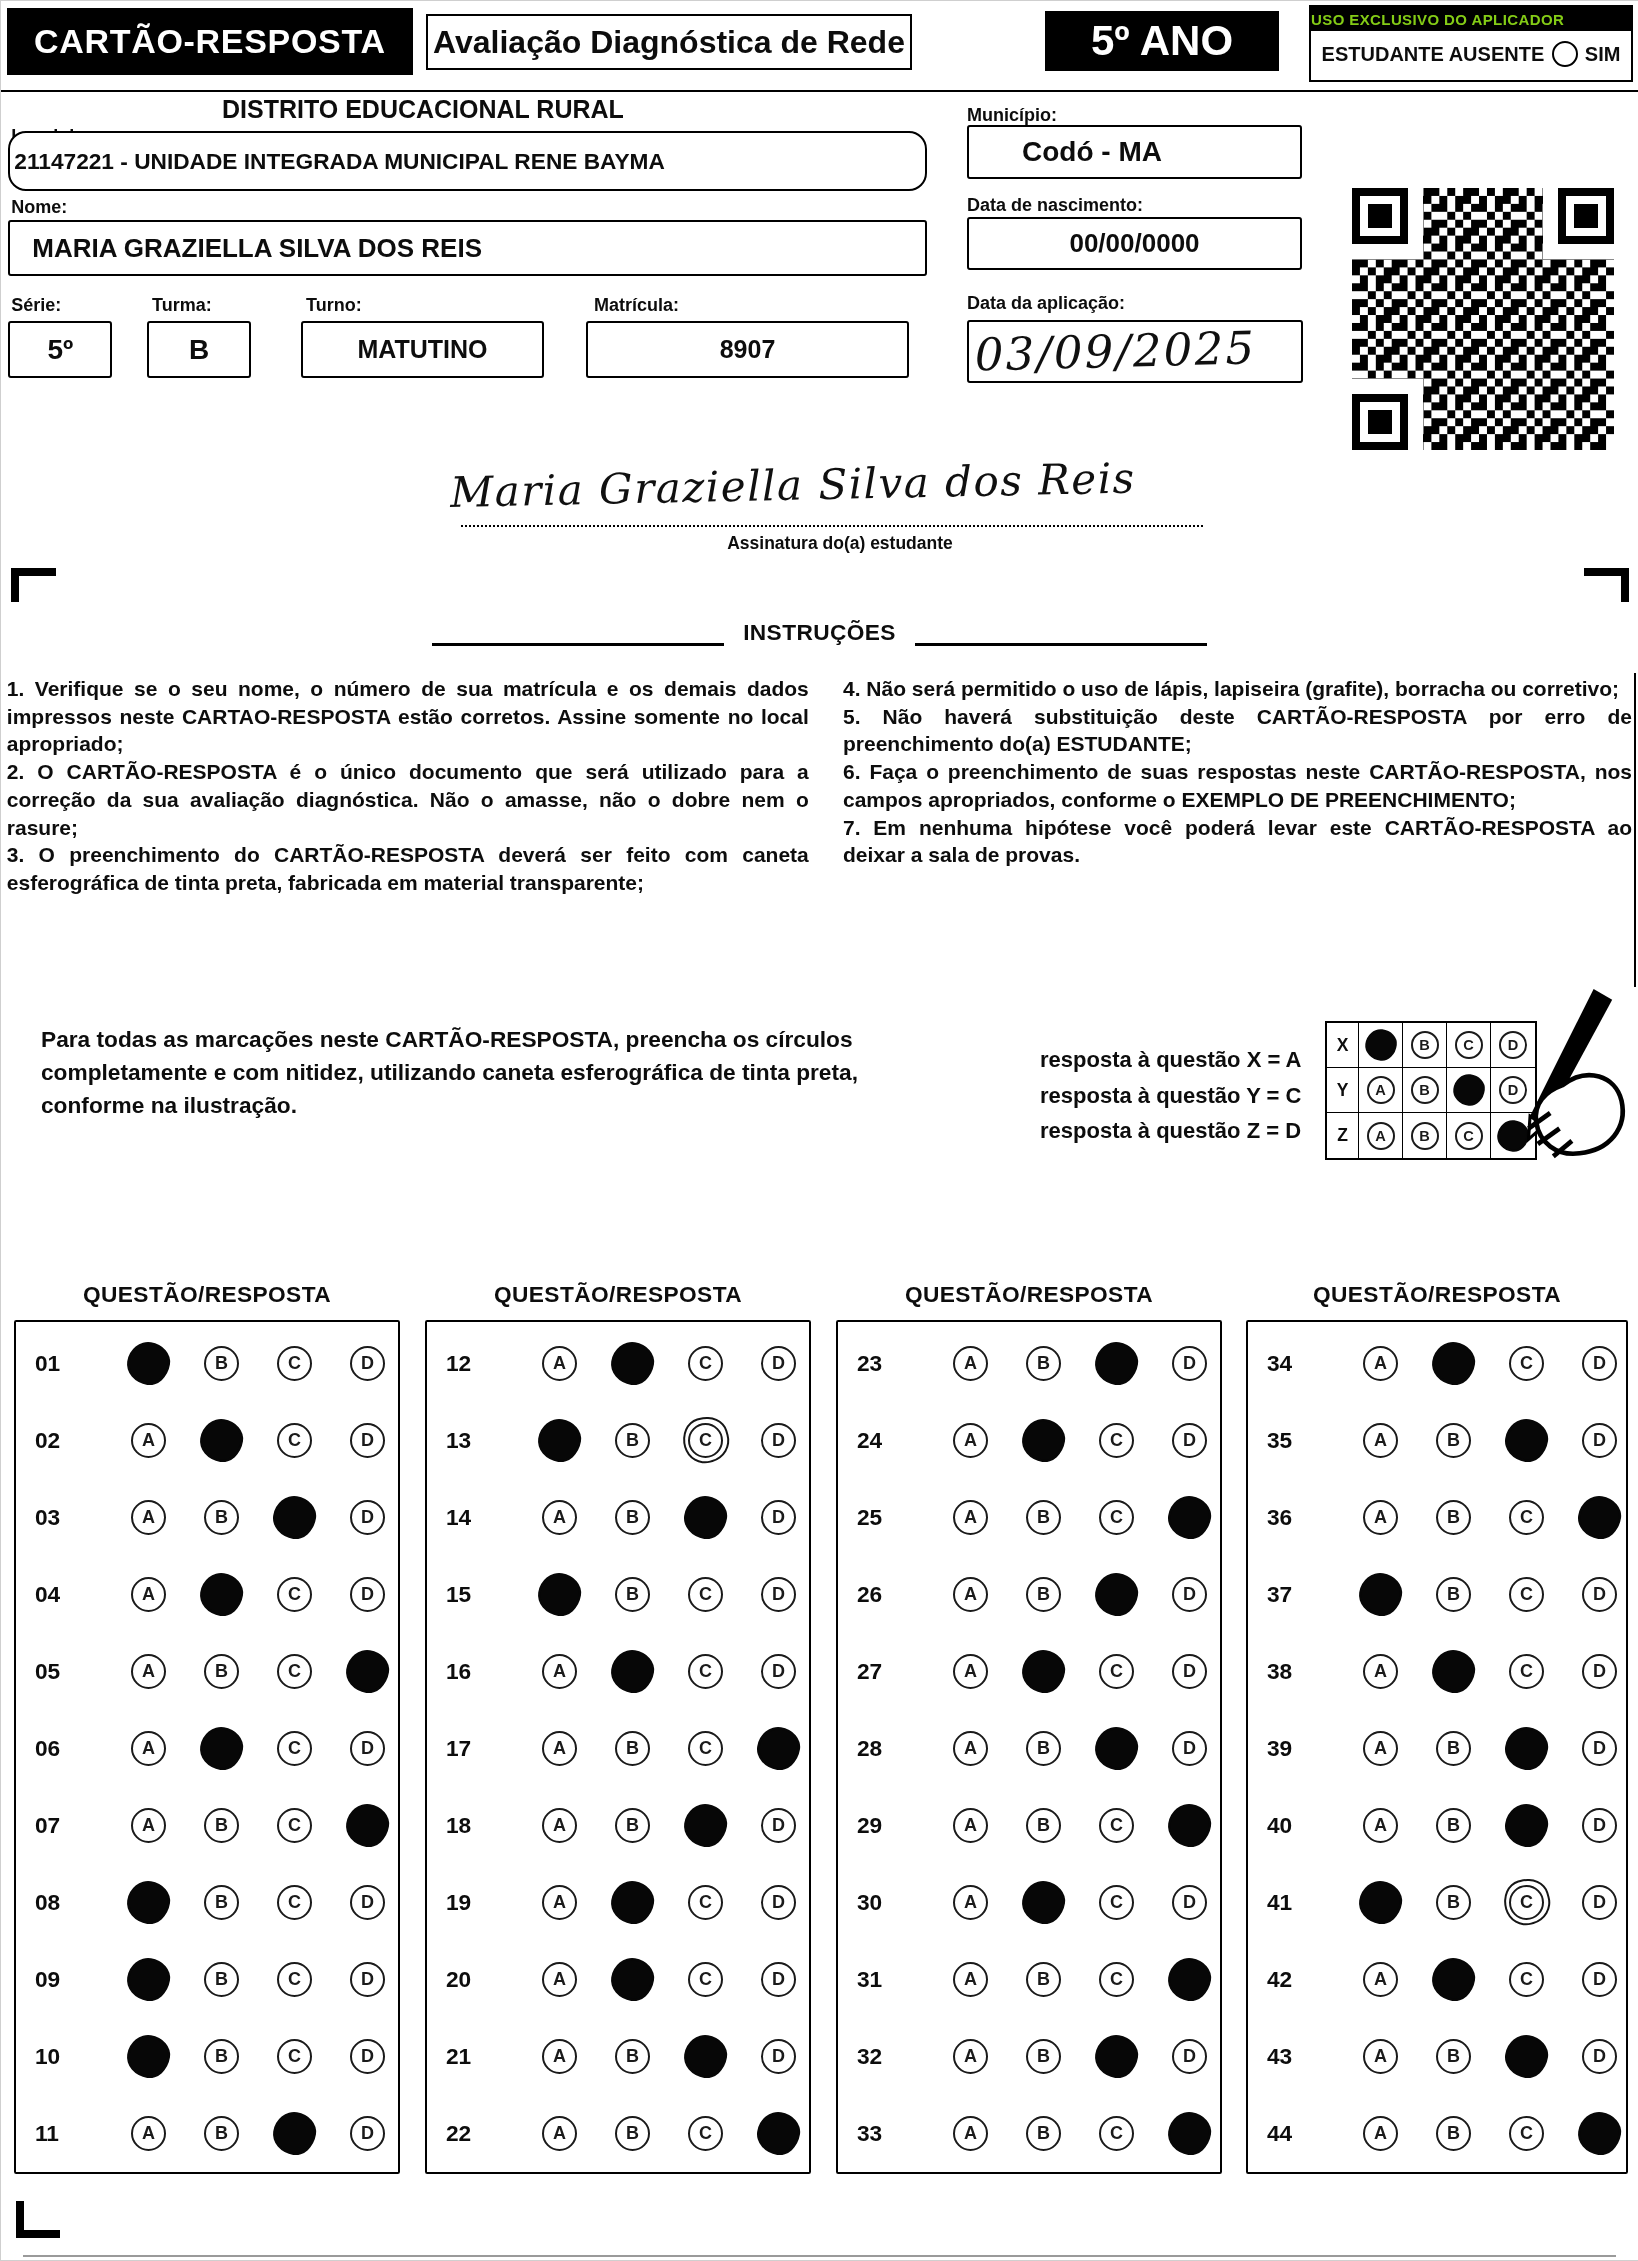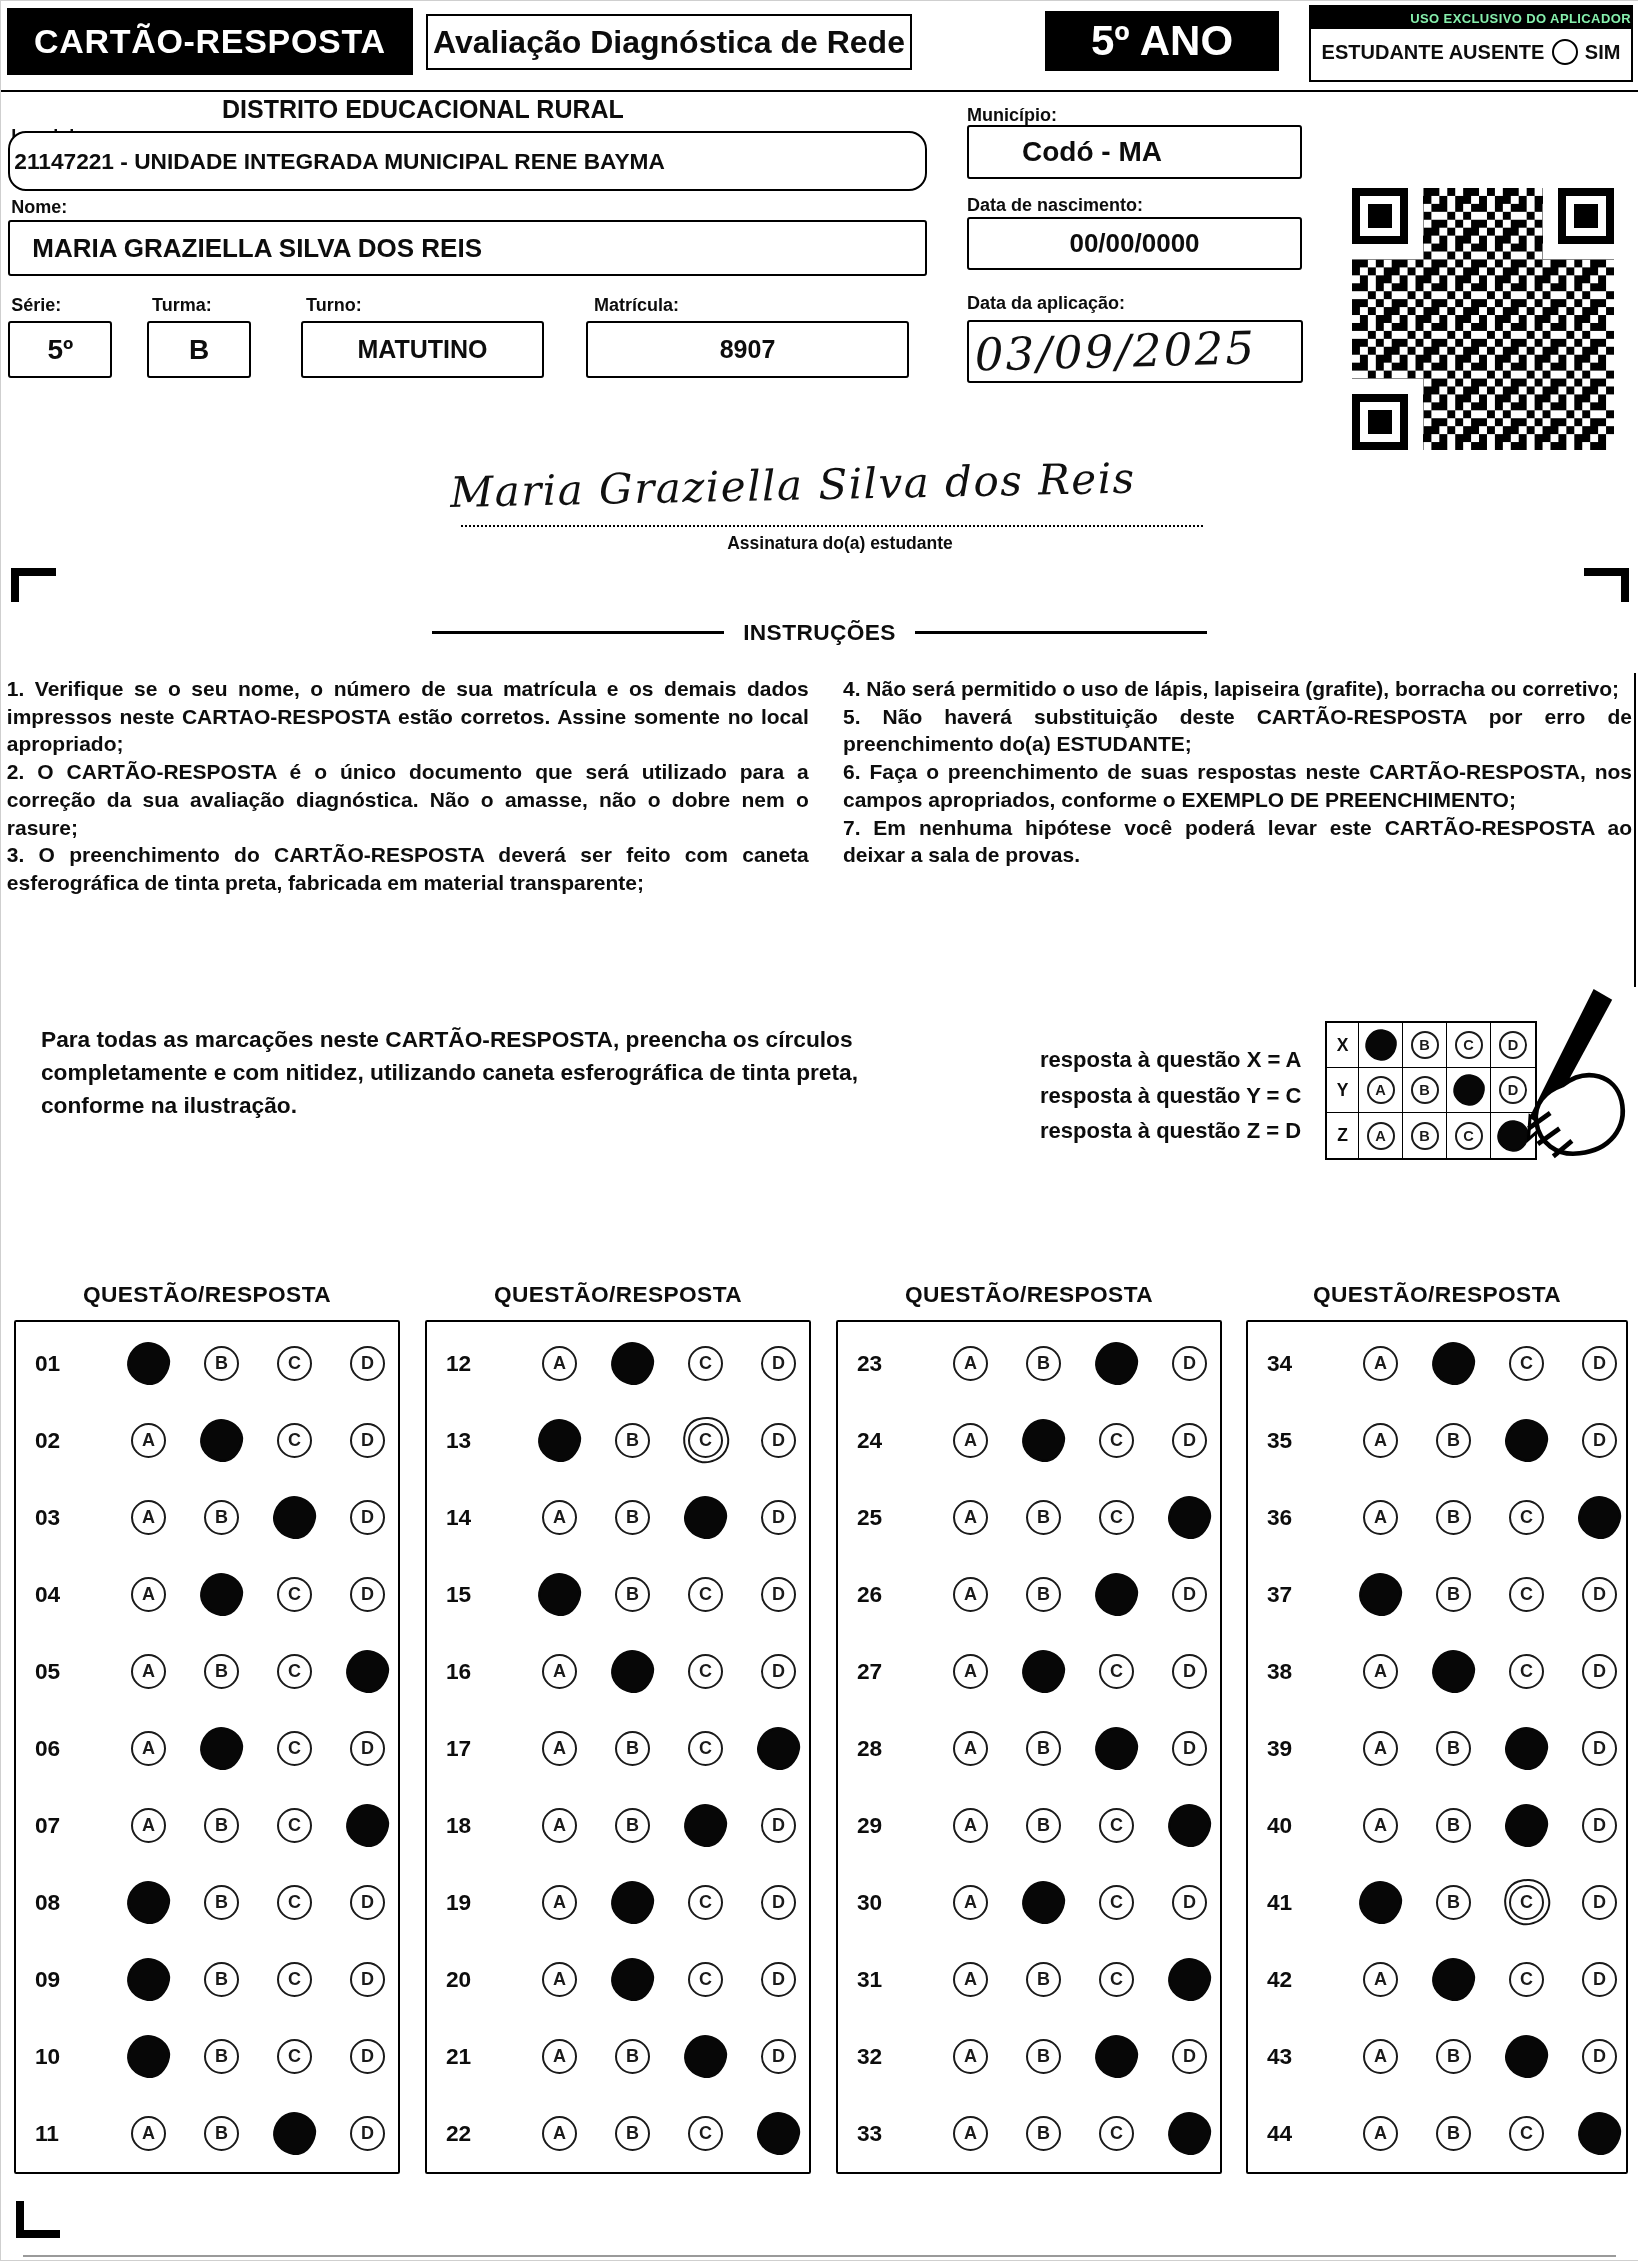--- a/index.html
+++ b/index.html
@@ -6,21 +6,21 @@
   body { background:#ffffff; font-family:"Liberation Sans", sans-serif; }
   .page { position:relative; width:1639px; height:2261px; background:#fff; color:#0d0d0d; overflow:hidden; border:0.7px solid #cfcfcf; }
 
   
   .hd { position:absolute; display:flex; align-items:center; justify-content:center; font-weight:bold; }
   .hd.black { background:#000; color:#fff; }
   #card-title { left:5.8px; top:7.3px; width:406px; height:67px; font-size:34px; letter-spacing:0.7px; }
   #exam-title { left:425px; top:13px; width:486px; height:56px; border:2.9px solid #000; font-size:32px; }
   #grade-badge { left:1044px; top:10.2px; width:234px; height:60px; font-size:42px; }
   .aplicador { position:absolute; left:1308px; top:4.4px; width:324px; height:77px; border:2.2px solid #000; background:#fff; }
-  .ap-head { background:#000; color:#86efac; font-size:13px; font-weight:bold; text-align:right; padding:3.7px 0 2.9px; letter-spacing:0.4px; }
+  .ap-head { background:#000; color:#84cc16; font-size:15px; font-weight:bold; text-align:left; padding:3.7px 0 2.9px; letter-spacing:0.4px; }
   .ap-body { display:flex; align-items:center; justify-content:center; gap:7.3px; font-weight:bold; font-size:20px; padding-top:10.2px; }
   .ap-circle { display:inline-block; width:26px; height:26px; border:2.9px solid #000; border-radius:50%; }
   .top-rule { position:absolute; left:0; top:89px; width:100%; height:2.2px; background:#000; }
 
   
   .lbl { position:absolute; font-size:18px; font-weight:bold; }
   .val-free { position:absolute; font-size:25px; font-weight:bold; }
   .fbox { position:absolute; border:2.9px solid #000; border-radius:2.9px; display:flex; align-items:center; font-weight:bold; background:#fff; }
   #school-box { left:7.3px; top:130px; width:919px; height:60px; font-size:22.7px; padding-left:4px;border-radius:18px; }
   #municipio-box { left:966px; top:124px; width:335px; height:54px; font-size:28px; padding-left:53px; }
@@ -42,21 +42,21 @@
 
   
   .bracket { position:absolute; }
   #bracket-tl { left:10.2px; top:567px; width:45px; height:34px; border-left:8px solid #000; border-top:8px solid #000; }
   #bracket-tr { left:1583px; top:567px; width:45px; height:34px; border-right:8px solid #000; border-top:8px solid #000; }
   #bracket-bl { left:14.6px; top:2200px; width:44px; height:37px; border-left:8px solid #000; border-bottom:8px solid #000; }
   .bottom-rule { position:absolute; left:22px; top:2254px; width:1593px; height:2.2px; background:#9a9a9a; }
   .right-edge { position:absolute; left:1633px; top:672px; width:2.2px; height:314px; background:#000; }
 
   
-  .instr-head { position:absolute; left:0; top:618px; width:100%; display:flex; align-items:center; justify-content:center; gap:19px; }
+  .instr-head { position:absolute; left:0; top:618px; width:100%; display:flex; align-items:flex-end; justify-content:center; gap:19px; }
   .instr-head .line { width:292px; height:2.9px; background:#000; }
   .instr-head .txt { font-size:22.7px; font-weight:bold; letter-spacing:0.4px; }
   .instr-col { position:absolute; top:674px; font-size:21px; font-weight:bold; text-align:justify; line-height:1.32; }
   #instructions-left { left:5.8px; width:802px; }
   #instructions-right { left:842px; width:789px; }
   .instr { margin:0; }
 
   
   #marking-note { position:absolute; left:40px; top:1022px; width:862px; font-size:22.7px; font-weight:bold; line-height:1.45; }
   .legend { position:absolute; left:1039px; top:1041px; font-size:22px; font-weight:bold; line-height:1.62; }

